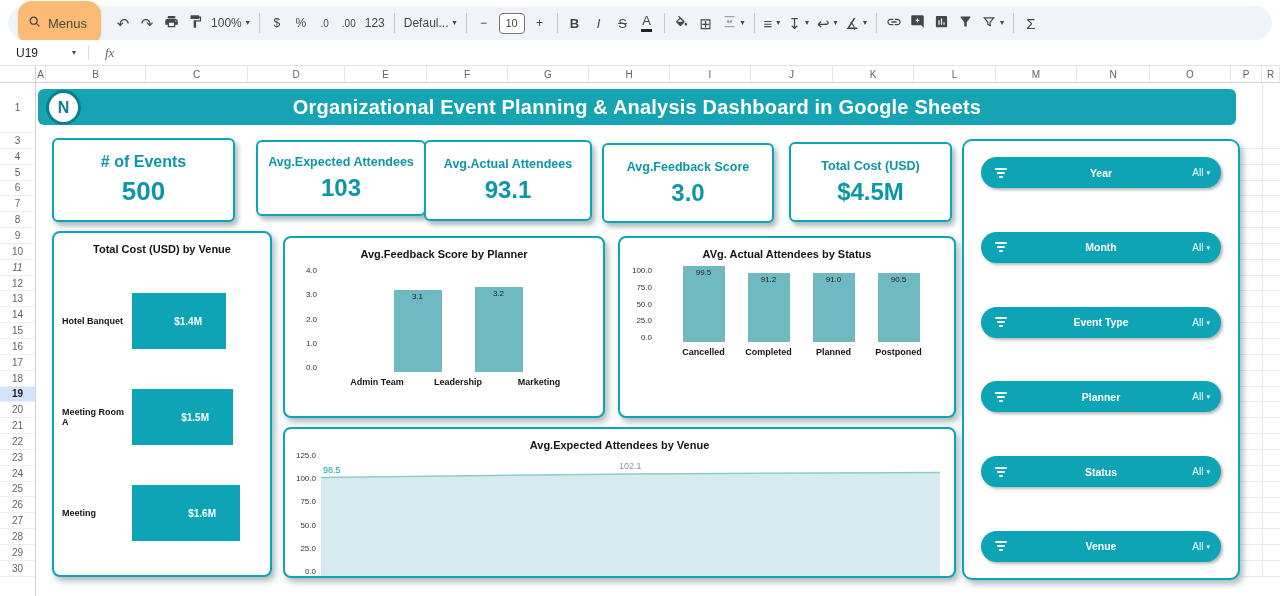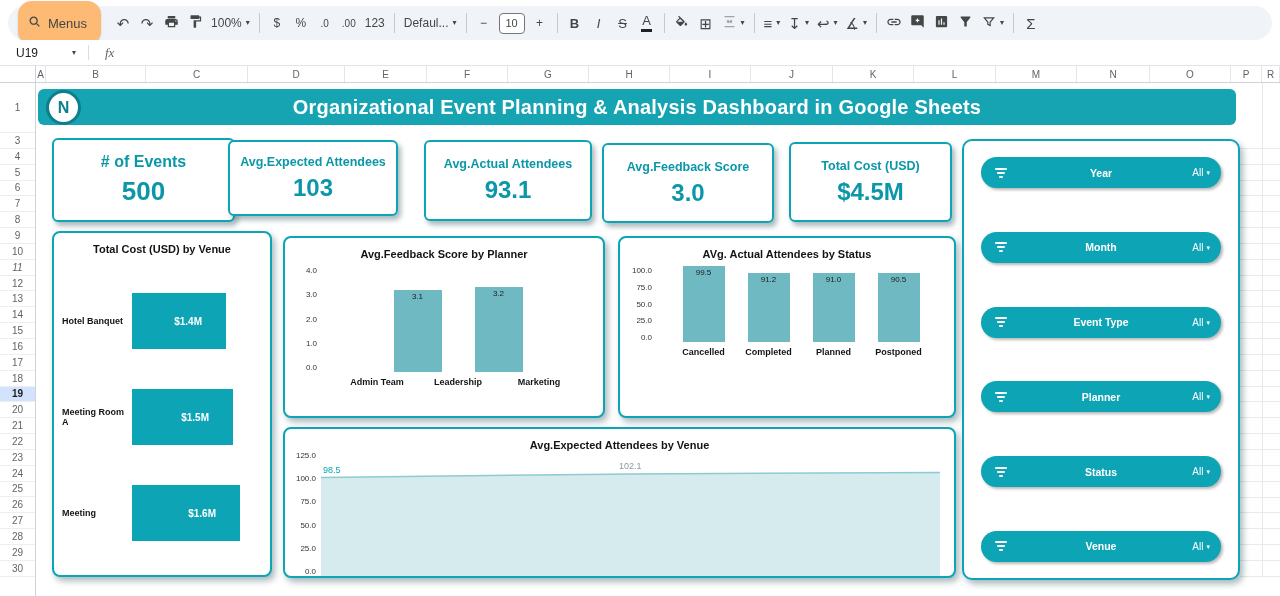--- a/index.html
+++ b/index.html
@@ -65,21 +65,21 @@
   .logo-n{color:#0b7f8e;font-weight:bold;font-size:16px}
 
   .kpi{position:absolute;background:#fff;border:2px solid var(--teal);border-radius:6px;
     box-shadow:3px 4px 5px rgba(55,90,100,.42);display:flex;flex-direction:column;align-items:center;
     justify-content:center;gap:5px;text-align:center}
   .kpi-label{color:var(--kpi-text);font-weight:bold;font-size:12.5px}
   .kpi-value{color:var(--kpi-text);font-weight:bold;font-size:24px}
   .kpi1{left:16px;top:55px;width:183px;height:84px}
   .kpi1 .kpi-label{font-size:16px}
   .kpi1 .kpi-value{font-size:26px}
-  .kpi2{left:192px;top:57px;width:170px;height:76px}
+  .kpi2{left:220px;top:57px;width:170px;height:76px}
   .kpi3{left:388px;top:57px;width:168px;height:81px}
   .kpi4{left:566px;top:60px;width:172px;height:80px}
   .kpi5{left:753px;top:59px;width:163px;height:80px}
 
   .card{position:absolute;background:#fff;border:2px solid var(--teal);border-radius:8px;
     box-shadow:3px 4px 6px rgba(55,90,100,.42)}
   .chart-title{text-align:center;font-size:11px;font-weight:bold;color:#141414;margin-top:10px}
   .left-chart{left:16px;top:148px;width:220px;height:346px}
   .mid-chart{left:247px;top:153px;width:322px;height:182px}
   .right-chart{left:582px;top:153px;width:338px;height:182px}

